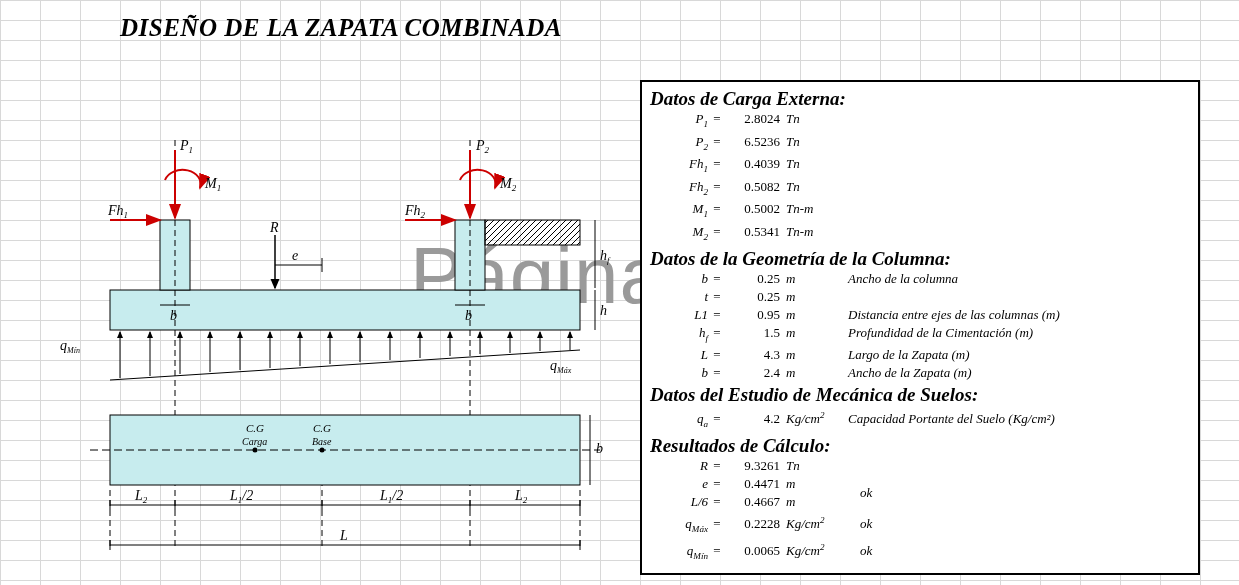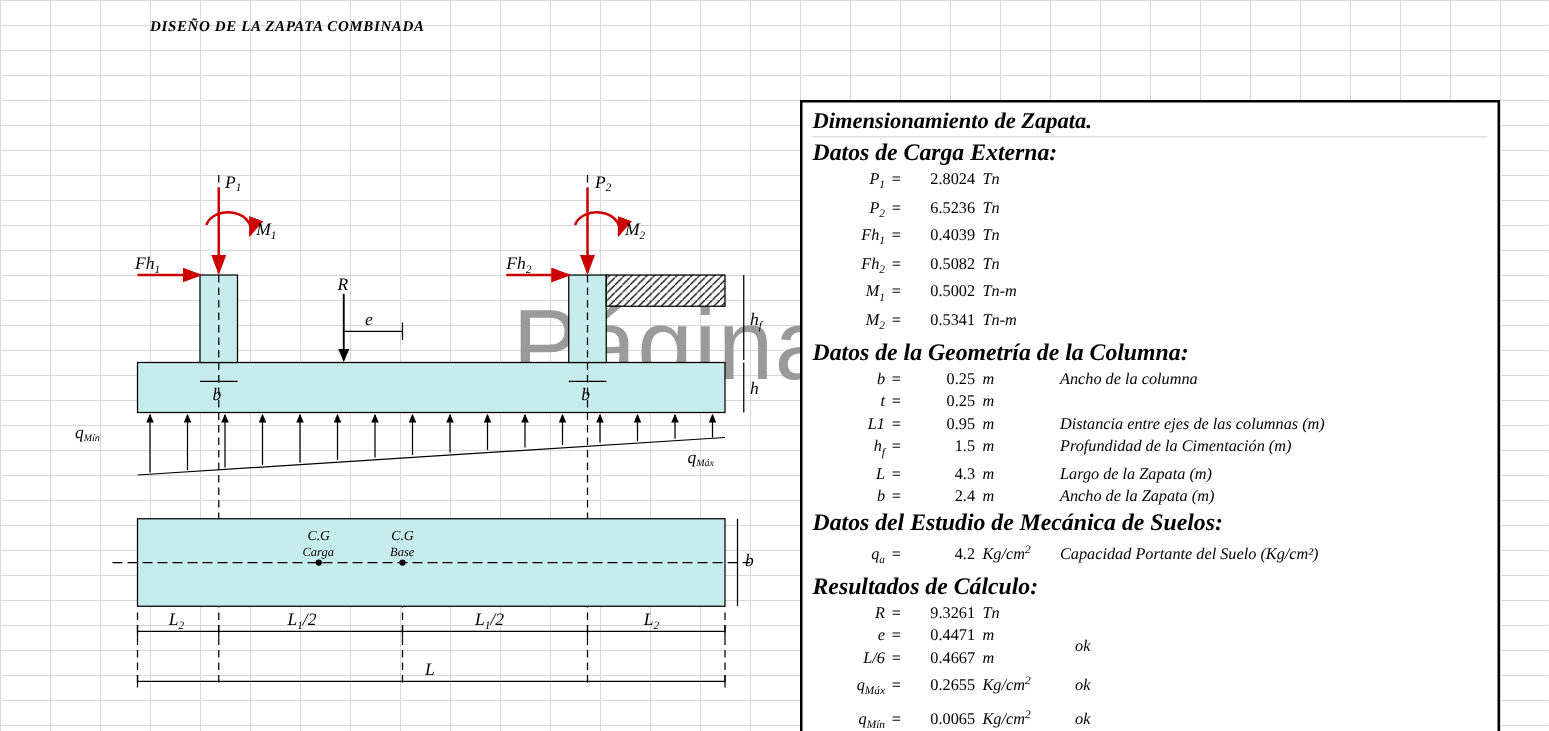--- a/index.html
+++ b/index.html
@@ -13,21 +13,21 @@
       repeating-linear-gradient(to right, #d8d8d8 0, #d8d8d8 1px, transparent 1px, transparent 40px),
       repeating-linear-gradient(to bottom, #d8d8d8 0, #d8d8d8 1px, transparent 1px, transparent 20px),
       #ffffff;
     overflow: hidden;
   }
   .title {
     position: absolute;
     top: 14px; left: 120px;
     font-weight: bold;
     font-style: italic;
-    font-size: 12px;
+    font-size: 25px;
     letter-spacing: 0.5px;
   }
   .diagram-area {
     position: absolute;
     top: 60px; left: 60px;
     width: 560px; height: 500px;
   }
   .diagram-area svg { width: 100%; height: 100%; }
   .panel {
     position: absolute;
@@ -192,21 +192,20 @@
     <text x="75" y="440"><tspan>L</tspan><tspan font-size="9" dy="3">2</tspan></text>
     <text x="170" y="440"><tspan>L</tspan><tspan font-size="9" dy="3">1</tspan><tspan dy="-3">/2</tspan></text>
     <text x="320" y="440"><tspan>L</tspan><tspan font-size="9" dy="3">1</tspan><tspan dy="-3">/2</tspan></text>
     <text x="455" y="440"><tspan>L</tspan><tspan font-size="9" dy="3">2</tspan></text>
     <text x="280" y="480">L</text>
   </g>
 </svg>
 </div>
 
 <div class="panel">
-  <div class="panel-title">Dimensionamiento de Zapata.</div>
 
   <div class="section-label">Datos de Carga Externa:</div>
   <div class="row">
       <span class="sym">P<sub>1</sub></span>
       <span class="eq">=</span>
       <span class="val">2.8024</span>
       <span class="unit">Tn</span>
       <span class="desc"></span>
     </div>
   <div class="row">
@@ -316,21 +315,21 @@
   <div class="row">
       <span class="sym">L/6</span>
       <span class="eq">=</span>
       <span class="val">0.4667</span>
       <span class="unit">m</span>
       <span class="desc"></span>
     </div>
   <div class="row">
       <span class="sym">q<sub>Máx</sub></span>
       <span class="eq">=</span>
-      <span class="val">0.2655</span>
+      <span class="val">0.2228</span>
       <span class="unit">Kg/cm<sup>2</sup></span>
       <span class="desc note">ok</span>
     </div>
   <div class="row">
       <span class="sym">q<sub>Mín</sub></span>
       <span class="eq">=</span>
       <span class="val">0.0065</span>
       <span class="unit">Kg/cm<sup>2</sup></span>
       <span class="desc note">ok</span>
     </div>

